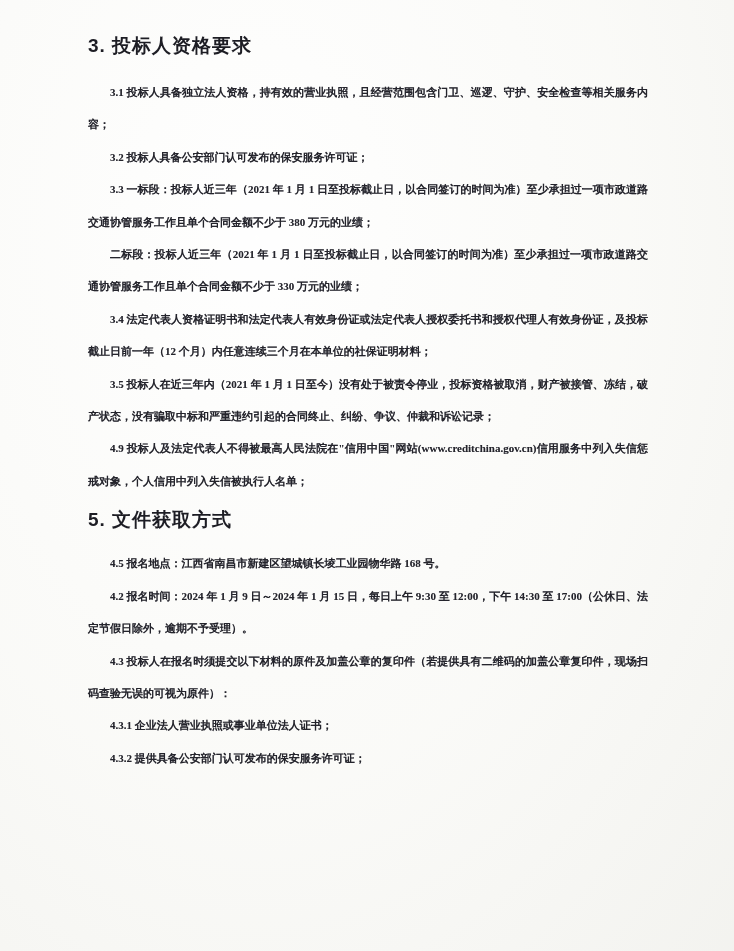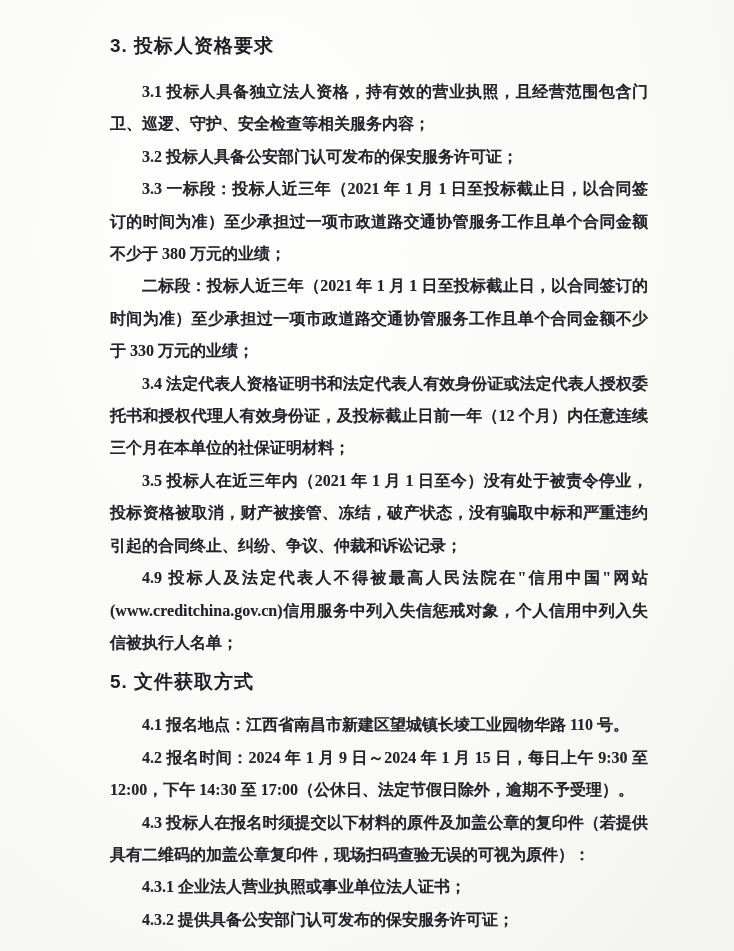--- a/index.html
+++ b/index.html
@@ -11,40 +11,40 @@
     height: 951px;
     position: relative;
     overflow: hidden;
     background: #fbfbf9;
     font-family: "Liberation Serif", "DejaVu Serif", serif;
   }
   .scan-page {
     position: absolute;
     inset: 0;
     box-sizing: border-box;
-    padding: 33px 86px 0 110px;
+    padding: 33px 86px 0 88px;
     background:
       radial-gradient(ellipse at 35% 25%, rgba(255,255,255,0.9) 0%, rgba(250,250,247,0.5) 55%, rgba(241,241,237,0.8) 100%),
       #fafaf8;
   }
   .section-heading {
     font-family: "Liberation Sans", "DejaVu Sans", sans-serif;
     font-size: 19px;
     line-height: 26px;
     font-weight: 700;
     color: #1d1d24;
     margin: 0 0 17px 0;
     letter-spacing: 1px;
   }
   .section-heading.second {
     margin-top: 10px;
     margin-bottom: 14px;
   }
   .para {
-    font-size: 16px;
+    font-size: 11px;
     line-height: 32.4px;
     font-weight: 600;
     color: #24242c;
     text-align: justify;
     text-indent: 2em;
     margin: 0;
     text-shadow: 0 0 0.5px rgba(30,30,40,0.35);
   }
 </style>
 </head>
@@ -60,21 +60,21 @@
     <p class="para">3.3 一标段：投标人近三年（2021 年 1 月 1 日至投标截止日，以合同签订的时间为准）至少承担过一项市政道路交通协管服务工作且单个合同金额不少于 380 万元的业绩；</p>
     <p class="para">二标段：投标人近三年（2021 年 1 月 1 日至投标截止日，以合同签订的时间为准）至少承担过一项市政道路交通协管服务工作且单个合同金额不少于 330 万元的业绩；</p>
     <p class="para">3.4 法定代表人资格证明书和法定代表人有效身份证或法定代表人授权委托书和授权代理人有效身份证，及投标截止日前一年（12 个月）内任意连续三个月在本单位的社保证明材料；</p>
     <p class="para">3.5 投标人在近三年内（2021 年 1 月 1 日至今）没有处于被责令停业，投标资格被取消，财产被接管、冻结，破产状态，没有骗取中标和严重违约引起的合同终止、纠纷、争议、仲裁和诉讼记录；</p>
     <p class="para">4.9 投标人及法定代表人不得被最高人民法院在"信用中国"网站(www.creditchina.gov.cn)信用服务中列入失信惩戒对象，个人信用中列入失信被执行人名单；</p>
   </section>
 
   <section>
     <h2 class="section-heading second">5. 文件获取方式</h2>
 
-    <p class="para">4.1 报名地点：江西省南昌市新建区望城镇长堎工业园物华路 110 号。</p>
+    <p class="para">4.5 报名地点：江西省南昌市新建区望城镇长堎工业园物华路 168 号。</p>
     <p class="para">4.2 报名时间：2024 年 1 月 9 日～2024 年 1 月 15 日，每日上午 9:30 至 12:00，下午 14:30 至 17:00（公休日、法定节假日除外，逾期不予受理）。</p>
     <p class="para">4.3 投标人在报名时须提交以下材料的原件及加盖公章的复印件（若提供具有二维码的加盖公章复印件，现场扫码查验无误的可视为原件）：</p>
     <p class="para">4.3.1 企业法人营业执照或事业单位法人证书；</p>
     <p class="para">4.3.2 提供具备公安部门认可发布的保安服务许可证；</p>
 
   </section>
 
 </div>
 
 </body></html>

